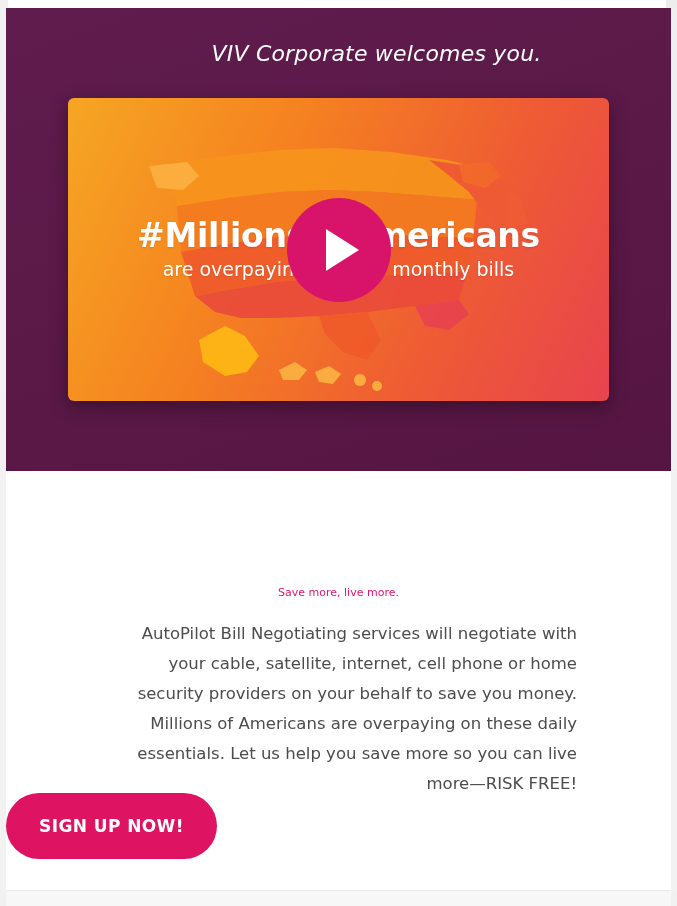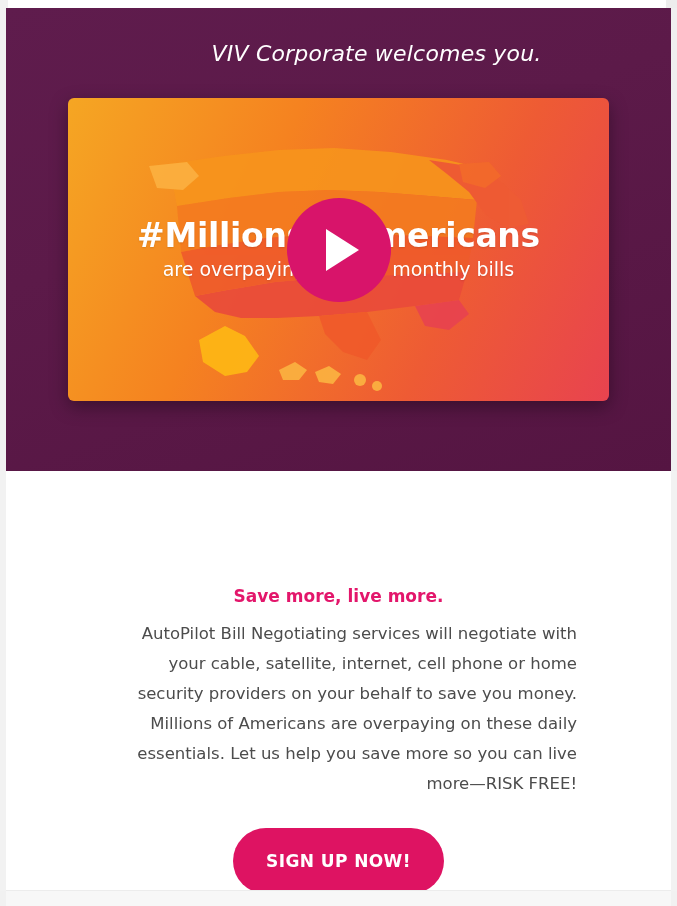--- a/index.html
+++ b/index.html
@@ -169,42 +169,41 @@
     height: 420px;
     background: #ffffff;
   }
   .content-heading {
     position: absolute;
     top: 115px;
     left: 0;
     width: 665px;
     text-align: center;
     color: #e3166b;
-    font-size: 17px;
-    font-weight: 700;
+    font-size: 11px;
+    font-weight: 400;
     font-family: "DejaVu Sans", sans-serif;
   }
   .content-body {
     position: absolute;
     top: 148px;
     left: 96px;
     width: 475px;
     text-align: right;
     color: #4c4c4c;
     font-size: 16.5px;
     line-height: 30px;
     font-family: "DejaVu Sans", sans-serif;
   }
   .cta-wrap {
     position: absolute;
-    top: 357px;
+    top: 322px;
     left: 0;
     width: 665px;
     display: flex;
-    justify-content: center;
   }
   .cta-button {
     width: 211px;
     height: 66px;
     border: none;
     border-radius: 33px;
     background: #de1362;
     color: #ffffff;
     font-size: 17px;
     font-weight: 700;

